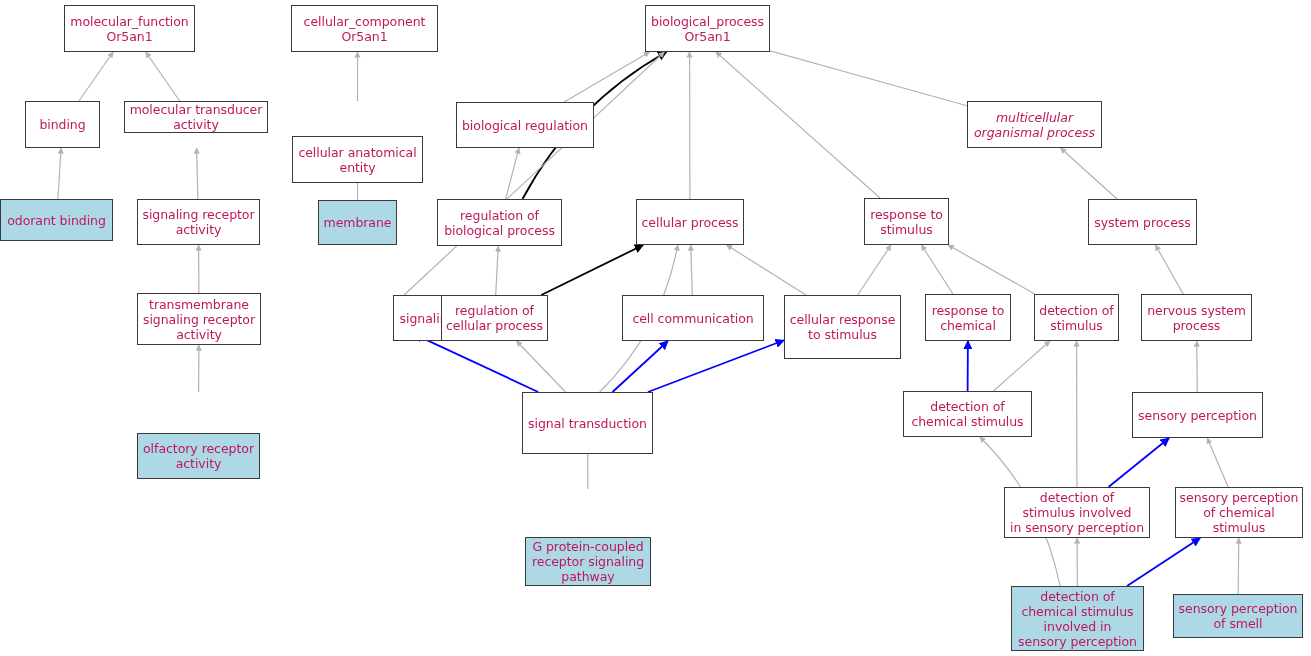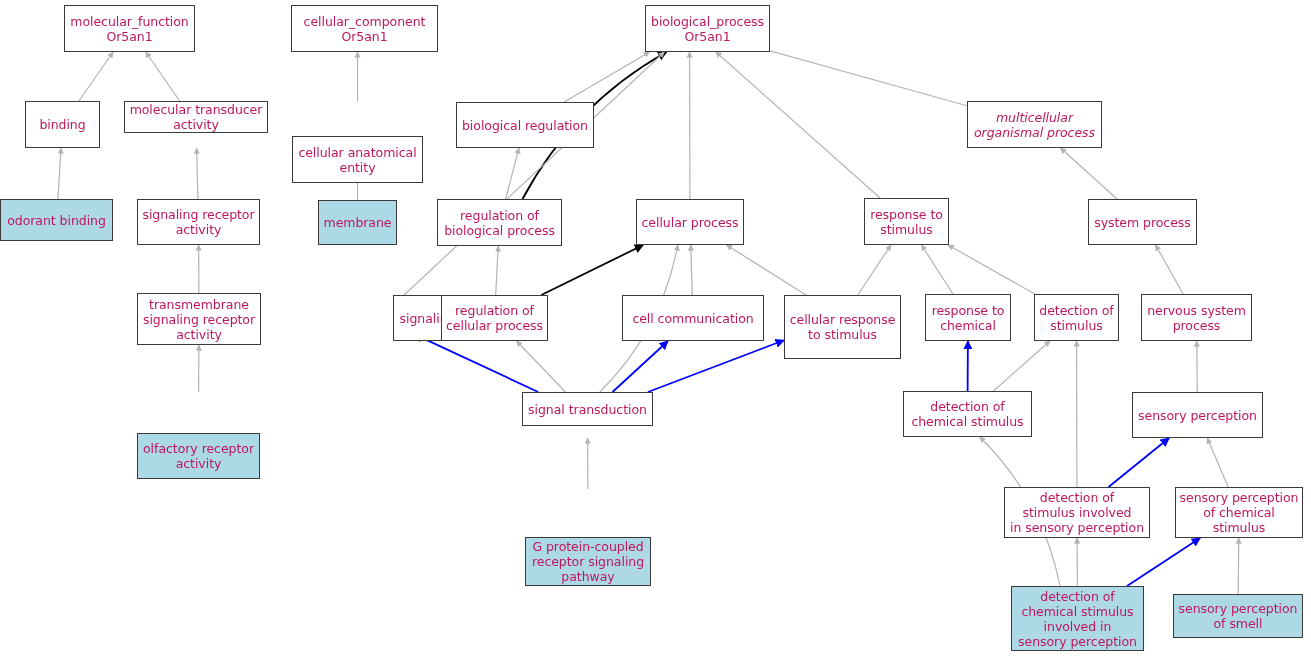--- a/index.html
+++ b/index.html
@@ -134,21 +134,21 @@
       <div class="node" style="left: 784px; top: 295px; width: 117px; height: 64px;">cellular response
 to stimulus</div>
       <div class="node" style="left: 925px; top: 294px; width: 86px; height: 47px;">response to
 chemical</div>
       <div class="node" style="left: 1034px; top: 294px; width: 85px; height: 47px;">detection of
 stimulus</div>
       <div class="node" style="left: 1141px; top: 294px; width: 111px; height: 47px;">nervous system
 process</div>
       <div class="node highlight" style="left: 137px; top: 392px; width: 123px; height: 46px; margin-top: 41px;">olfactory receptor
 activity</div>
-      <div class="node" style="left: 522px; top: 392px; width: 131px; height: 34px;">signal transduction</div>
+      <div class="node" style="left: 522px; top: 392px; width: 131px; height: 62px;">signal transduction</div>
       <div class="node" style="left: 903px; top: 391px; width: 129px; height: 46px;">detection of
 chemical stimulus</div>
       <div class="node" style="left: 1132px; top: 392px; width: 131px; height: 46px;">sensory perception</div>
       <div class="node highlight" style="left: 525px; top: 489px; width: 126px; height: 49px; margin-top: 48px;">G protein-coupled
 receptor signaling
 pathway</div>
       <div class="node" style="left: 1004px; top: 487px; width: 146px; height: 51px;">detection of
 stimulus involved
 in sensory perception</div>
       <div class="node" style="left: 1175px; top: 487px; width: 128px; height: 51px;">sensory perception

